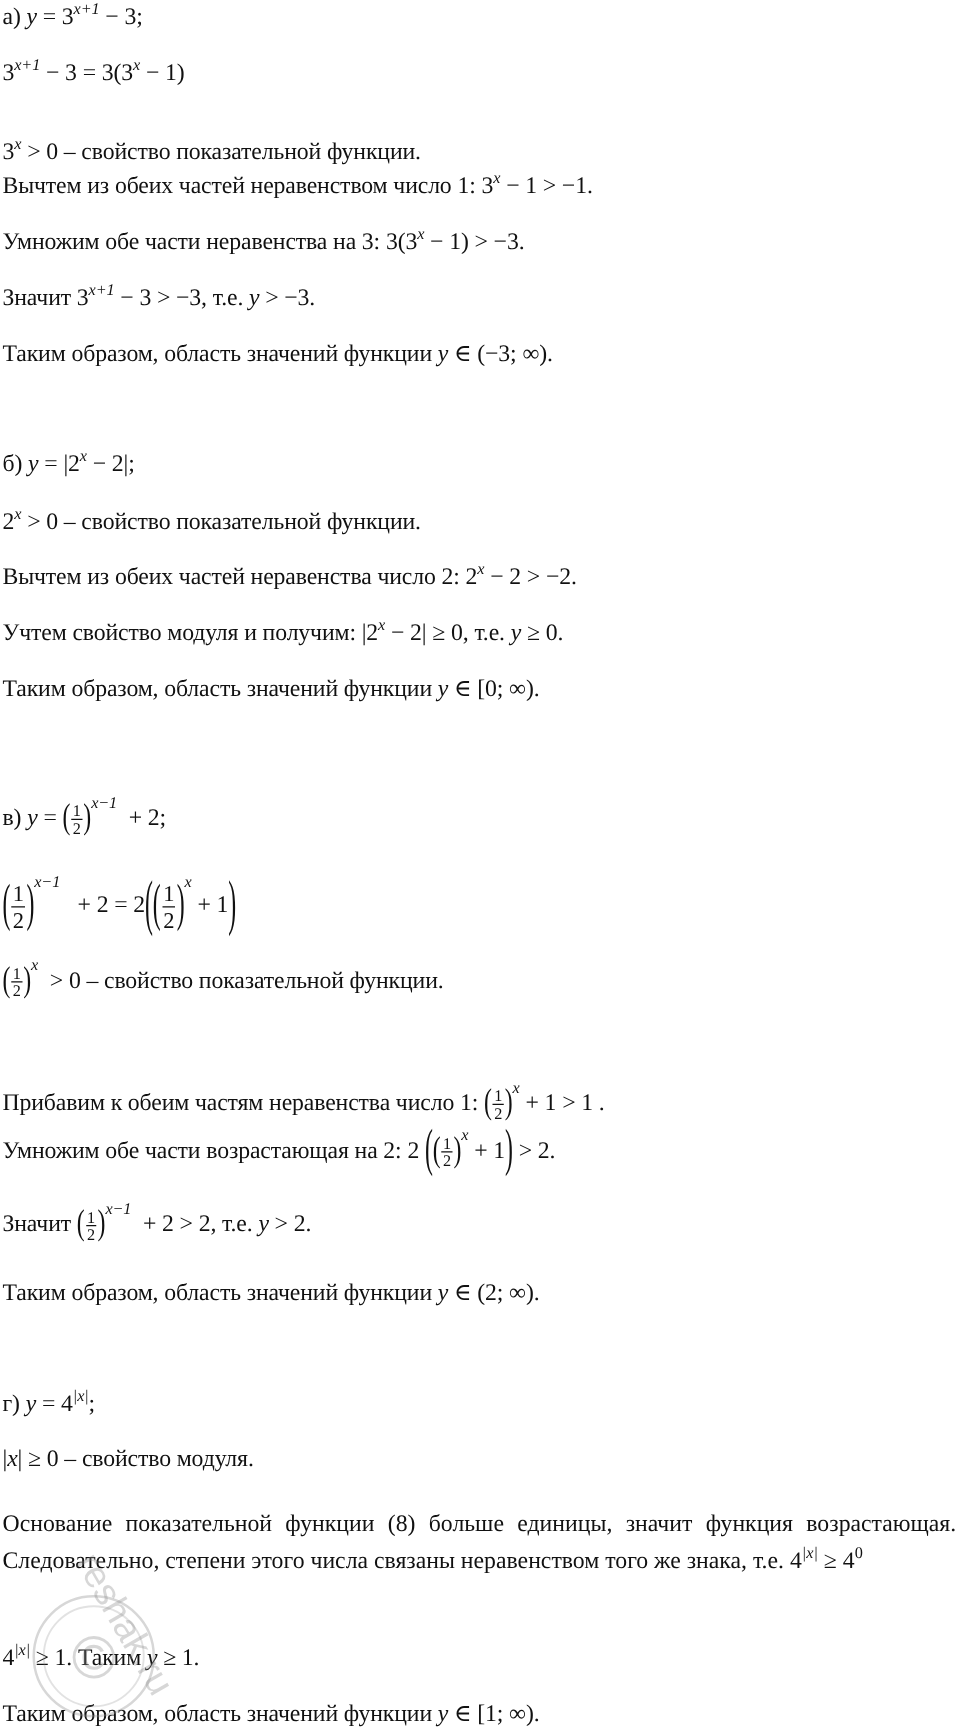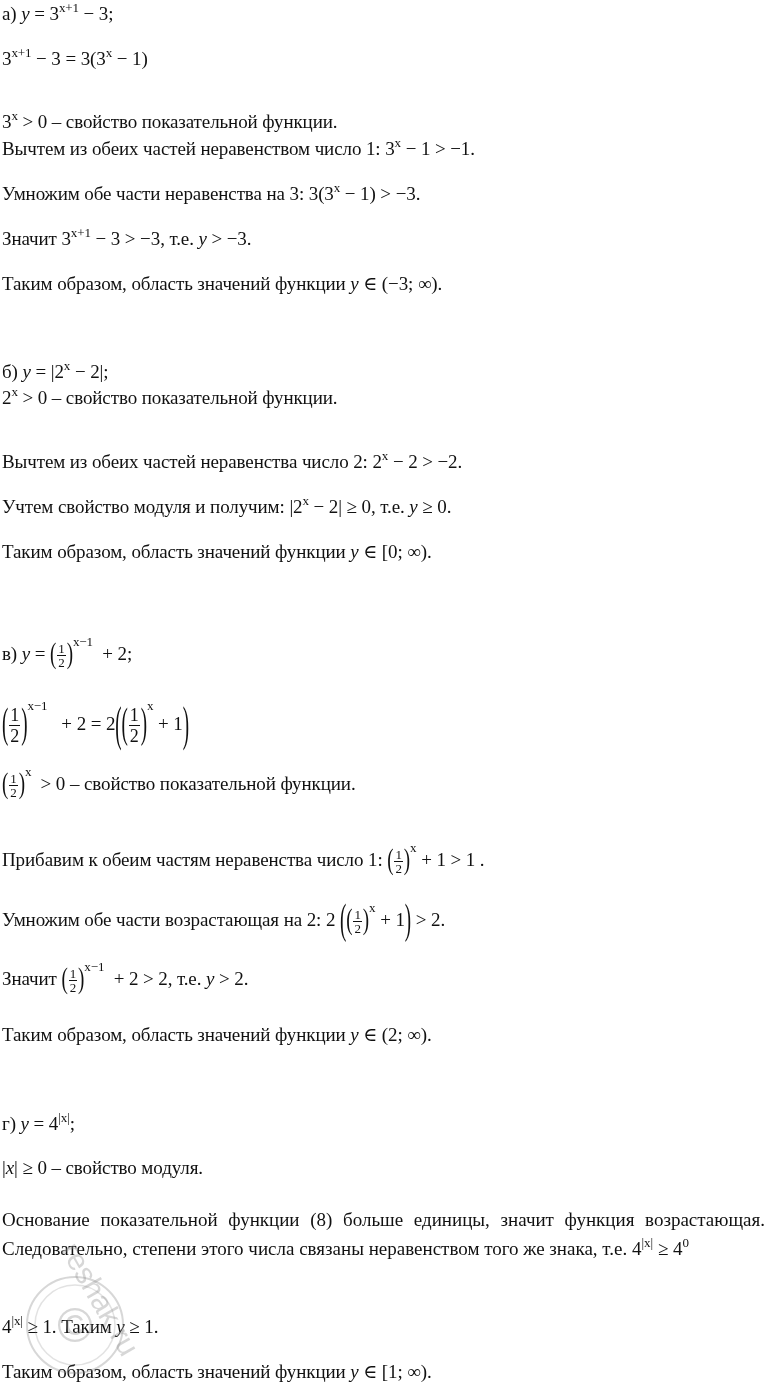--- a/index.html
+++ b/index.html
@@ -8,21 +8,21 @@
     font-family: "DejaVu Serif", "Liberation Serif", serif;
     color: #111111;
   }
   .line {
     position: absolute; left: 2px; white-space: nowrap;
     font-size: 19px; line-height: 24px;
     font-family: "Liberation Serif", "DejaVu Serif", serif;
     letter-spacing: -0.1px;
   }
   .v { font-style: italic; }
-  sup { font-size: 13px; vertical-align: 8px; line-height: 0; }
+  sup { font-size: 13px; vertical-align: 8px; line-height: 0; font-style: italic; }
   sup.n { font-style: normal; }
   .frac {
     display: inline-flex; flex-direction: column; align-items: center;
     vertical-align: middle; font-size: 13px; line-height: 13px; margin: 0 1px;
   }
   .frac.big { font-size: 18px; line-height: 20px; }
   .frac .num { border-bottom: 1px solid #111; padding: 0 1px; }
   .paren { display: inline-block; transform: scaleY(1.5); font-weight: 200; }
   .paren.big { transform: scaleY(2.2); }
   .paren.huge { transform: scaleY(2.6); }
@@ -60,21 +60,21 @@
   <span>Значит </span>3<sup>x+1</sup> − 3 &gt; −3<span>, т.е. </span><span class="v">y</span> &gt; −3.
 </div>
 <div class="line" style="top:272px">
   <span>Таким образом, область значений функции </span><span class="v">y</span> ∈ (−3; ∞).
 </div>
 
 <div class="line" style="top:360px">
   <span>б)</span>
   <span class="v">y</span> = |2<sup>x</sup> − 2|;
 </div>
-<div class="line" style="top:386px">
+<div class="line" style="top:406px">
   2<sup>x</sup> &gt; 0 <span>– свойство показательной функции.</span>
 </div>
 <div class="line" style="top:450px">
   <span>Вычтем из обеих частей неравенства число 2: </span>2<sup>x</sup> − 2 &gt; −2.
 </div>
 <div class="line" style="top:495px">
   <span>Учтем свойство модуля и получим: </span>|2<sup>x</sup> − 2| ≥ 0<span>, т.е. </span><span class="v">y</span> ≥ 0.
 </div>
 <div class="line" style="top:540px">
   <span>Таким образом, область значений функции </span><span class="v">y</span> ∈ [0; ∞).
@@ -95,21 +95,21 @@
       <span class="num">1</span>
       <span>2</span>
     </span><span class="paren big">)</span><sup style="vertical-align:20px">x</sup> + 1<span class="paren huge">)</span>
 </div>
 <div class="line" style="top:772px">
   <span class="paren">(</span><span class="frac">
       <span class="num">1</span>
       <span>2</span>
     </span><span class="paren">)</span><sup style="vertical-align:14px">x</sup> &nbsp;&gt; 0 <span>– свойство показательной функции.</span>
 </div>
-<div class="line" style="top:848px">
+<div class="line" style="top:870px">
   <span>Прибавим к обеим частям неравенства число 1: </span><span class="paren">(</span><span class="frac">
       <span class="num">1</span>
       <span>2</span>
     </span><span class="paren">)</span><sup style="vertical-align:14px">x</sup> + 1 &gt; 1 .
 </div>
 <div class="line" style="top:908px">
   <span>Умножим обе части возрастающая на 2: </span>2 <span class="paren big">(</span><span class="paren">(</span><span class="frac">
       <span class="num">1</span>
       <span>2</span>
     </span><span class="paren">)</span><sup style="vertical-align:14px">x</sup> + 1<span class="paren big">)</span> &gt; 2.

